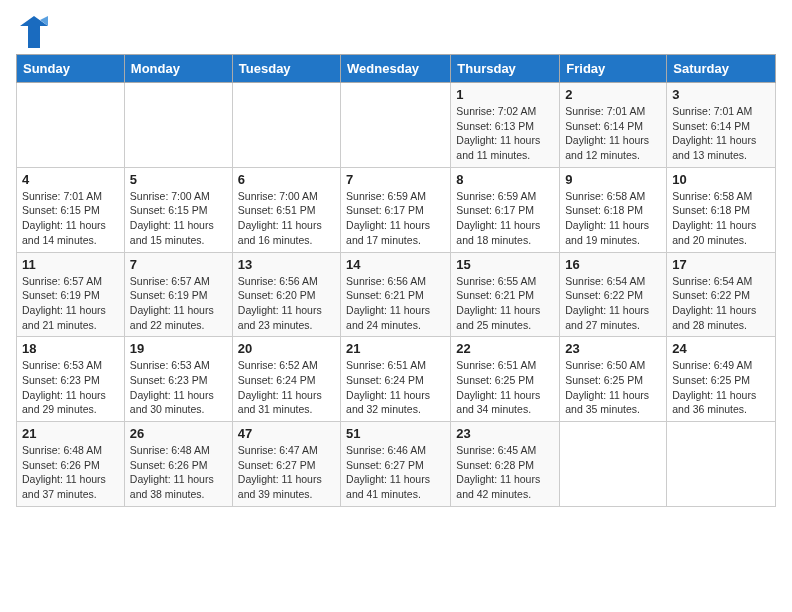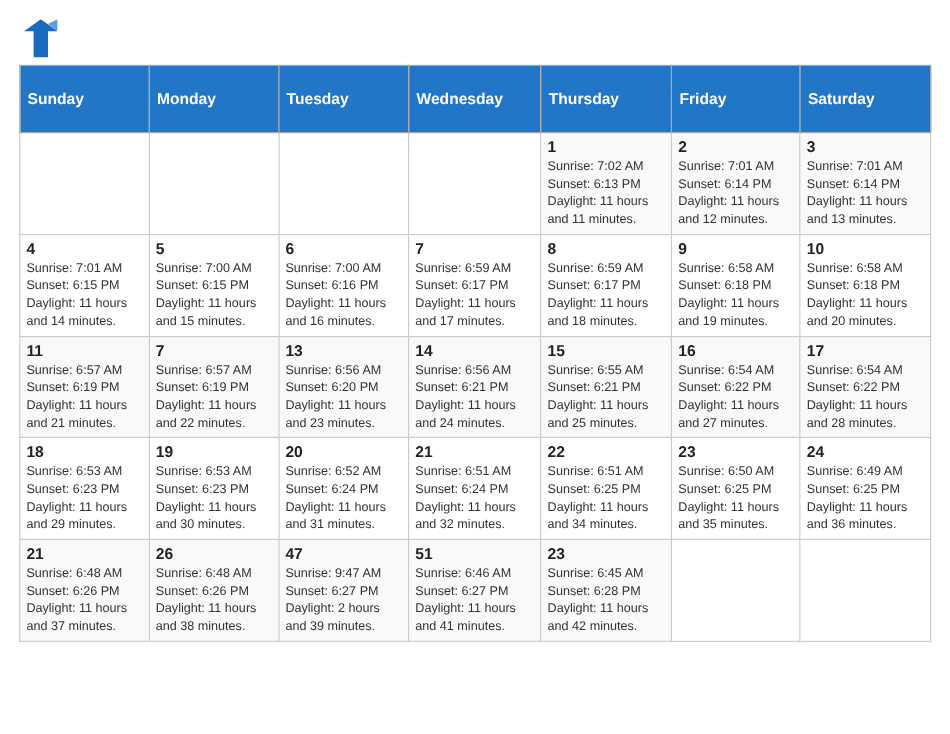--- a/index.html
+++ b/index.html
@@ -35,21 +35,21 @@
     }
     table {
       width: 100%;
       border-collapse: collapse;
       font-size: 11px;
     }
     thead tr th {
       background-color: #2176c7;
       color: #fff;
       text-align: left;
-      padding: 20px 6px;
+      padding: 6px 6px;
       font-size: 13px;
       font-weight: bold;
       border: 1px solid #aaa;
     }
     tbody tr td {
       border: 1px solid #ccc;
       vertical-align: top;
       padding: 4px 5px;
       width: 113px;
       min-height: 70px;
@@ -143,21 +143,21 @@
         </td>
         <td>
           <span class="day-num">5</span>
           <div class="day-info">Sunrise: 7:00 AM</div>
           <div class="day-info">Sunset: 6:15 PM</div>
           <div class="day-info">Daylight: 11 hours and 15 minutes.</div>
         </td>
         <td>
           <span class="day-num">6</span>
           <div class="day-info">Sunrise: 7:00 AM</div>
-          <div class="day-info">Sunset: 6:16 PM</div>
+          <div class="day-info">Sunset: 6:51 PM</div>
           <div class="day-info">Daylight: 11 hours and 16 minutes.</div>
         </td>
         <td>
           <span class="day-num">7</span>
           <div class="day-info">Sunrise: 6:59 AM</div>
           <div class="day-info">Sunset: 6:17 PM</div>
           <div class="day-info">Daylight: 11 hours and 17 minutes.</div>
         </td>
         <td>
           <span class="day-num">8</span>
@@ -274,23 +274,23 @@
           <div class="day-info">Daylight: 11 hours and 37 minutes.</div>
         </td>
         <td>
           <span class="day-num">26</span>
           <div class="day-info">Sunrise: 6:48 AM</div>
           <div class="day-info">Sunset: 6:26 PM</div>
           <div class="day-info">Daylight: 11 hours and 38 minutes.</div>
         </td>
         <td>
           <span class="day-num">47</span>
-          <div class="day-info">Sunrise: 9:47 AM</div>
+          <div class="day-info">Sunrise: 6:47 AM</div>
           <div class="day-info">Sunset: 6:27 PM</div>
-          <div class="day-info">Daylight: 2 hours and 39 minutes.</div>
+          <div class="day-info">Daylight: 11 hours and 39 minutes.</div>
         </td>
         <td>
           <span class="day-num">51</span>
           <div class="day-info">Sunrise: 6:46 AM</div>
           <div class="day-info">Sunset: 6:27 PM</div>
           <div class="day-info">Daylight: 11 hours and 41 minutes.</div>
         </td>
         <td>
           <span class="day-num">23</span>
           <div class="day-info">Sunrise: 6:45 AM</div>

